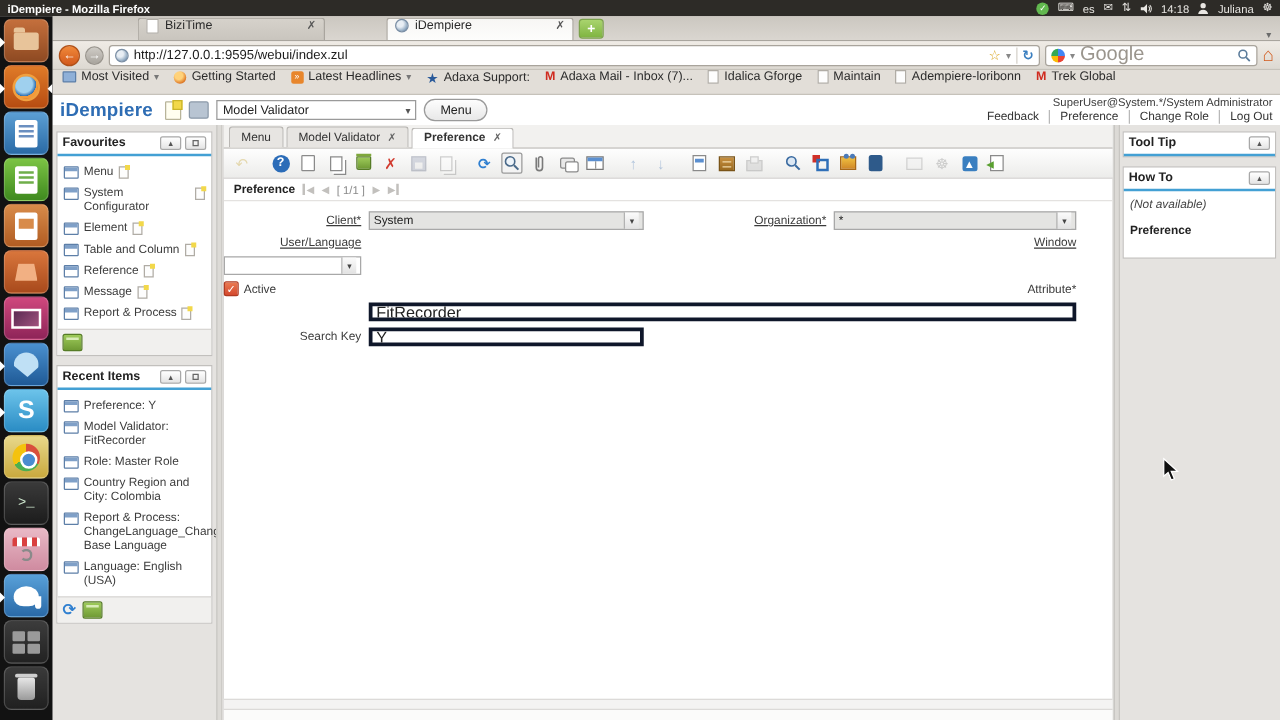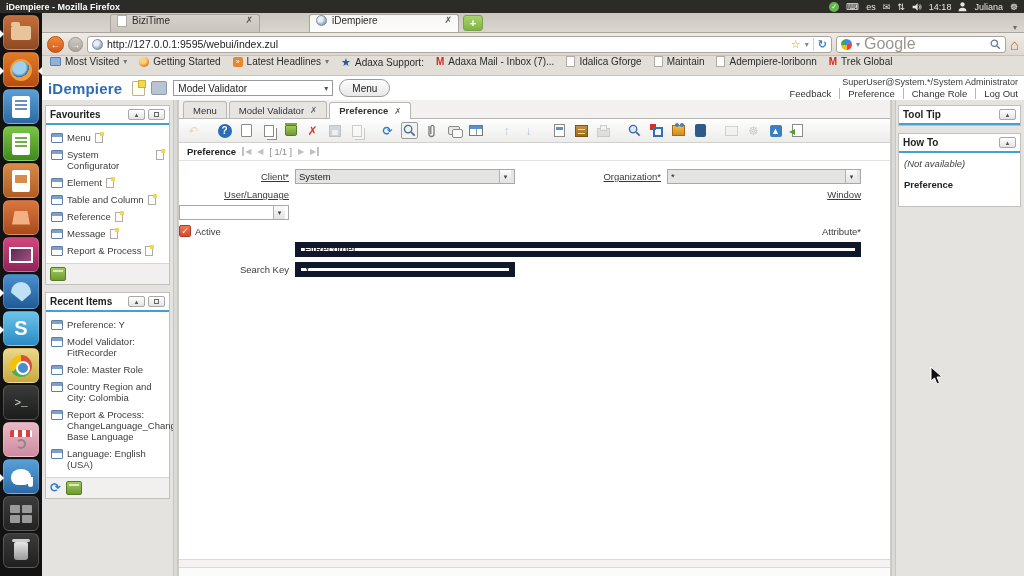--- a/index.html
+++ b/index.html
@@ -225,21 +225,21 @@
   .fgrid { display:grid; grid-template-columns:110px 220px 140px 194px; column-gap:6px; row-gap:5px;
            align-items:center; }
   .flabel { text-align:right; font-size:9.5px; color:#3a3a3a; white-space:nowrap; }
   .flabel.link { text-decoration:underline; }
   .fcombo { height:15px; border:1px solid #a8a8a8; display:flex; align-items:center; padding:0 3px;
             font-size:9.5px; color:#222; background:#fff; }
   .fcombo.ro { background:#e4e4e2; }
   .fcombo .chev { margin-left:auto; width:12px; height:13px; background:linear-gradient(#fbfbfb,#e2e2e2);
                   border-left:1px solid #b2b2b2; display:flex; align-items:center; justify-content:center;
                   font-size:7px; color:#444; }
-  .ftext { height:15px; border:6px solid #0f172a; font-size:10px; color:#222; padding:0 3px; width:100%;
+  .ftext { height:15px; border:3px solid #0f172a; font-size:13px; color:#222; padding:0 3px; width:100%;
            font-family:"Liberation Sans",sans-serif; background:#fff; }
   .span-wide { grid-column:2 / 5; }
   .chkrow { display:flex; align-items:center; gap:4px; }
   .chk { width:12px; height:12px; background:linear-gradient(#ea7a52,#d4492e); border:1px solid #b03a22;
          border-radius:2px; color:#fff; font-size:9px; font-weight:bold; display:flex; align-items:center;
          justify-content:center; }
   .southbar { margin-top:auto; height:9px; background:#f4f3f2; border-top:1px solid #dcdad8; border-bottom:1px solid #dcdad8; }
   .southbar2 { height:8px; background:#fbfbfa; }
 
   .epanel-b { padding:5px 5px 8px; font-size:9.5px; color:#444; }

